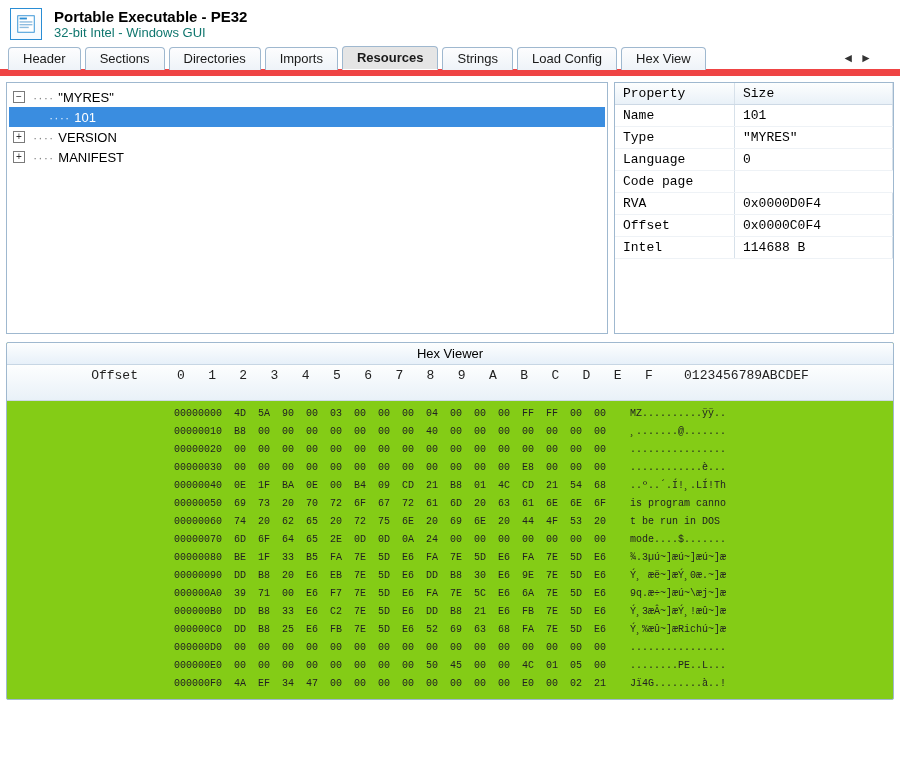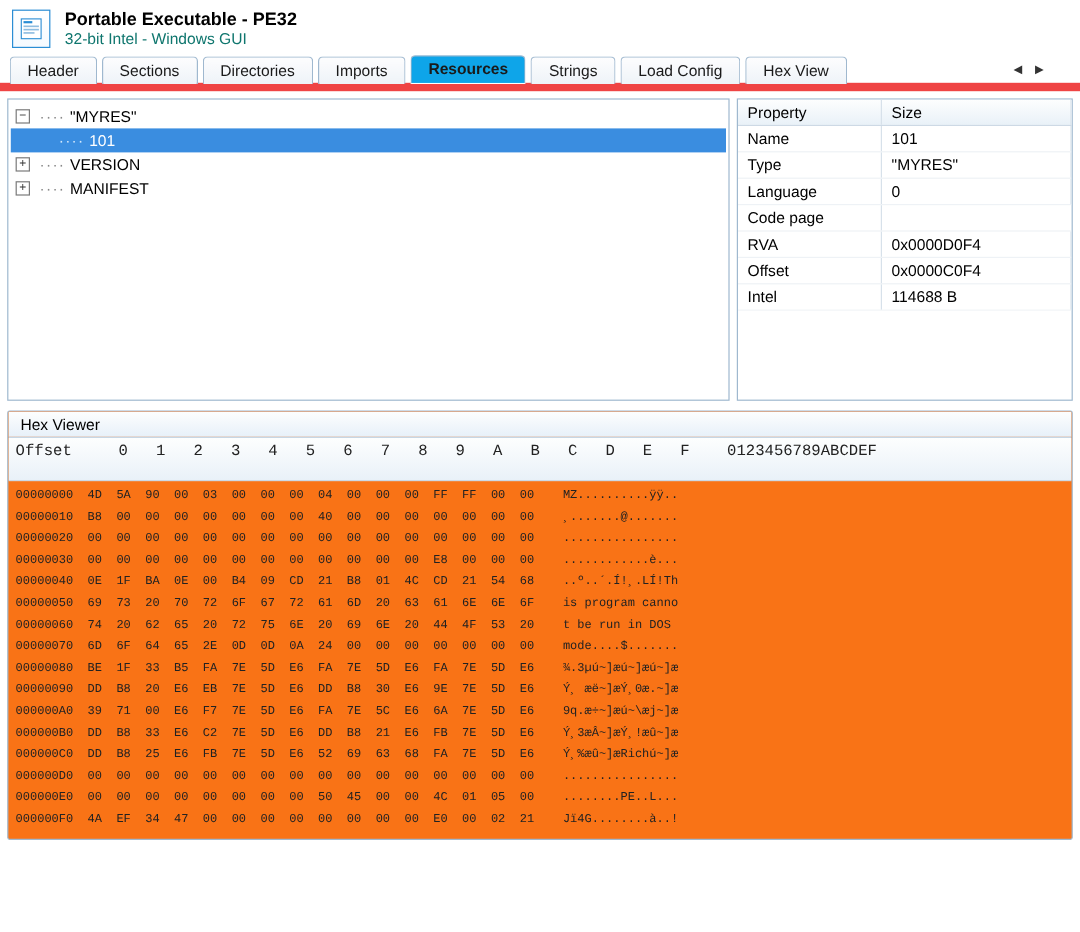--- a/index.html
+++ b/index.html
@@ -45,21 +45,21 @@
     background: linear-gradient(#fdfdfe,#eef3f8);
     padding: 3px 14px 4px 14px;
     margin-right: 4px;
     font-size: 13px;
     color: #1a1a1a;
     cursor: pointer;
     position: relative;
     top: 1px;
   }
   .tab.active {
-    background: #0ea5e9;
+    background: #e5e5e5;
     font-weight: bold;
     border-bottom: 1px solid #fff;
     z-index: 2;
     text-align: right;
   }
   .tab-arrows {
     margin-left: auto;
     display: flex;
     gap: 6px;
     padding-right: 6px;
@@ -76,21 +76,21 @@
     padding: 6px 6px 0 6px;
   }
   .panel {
     border: 1px solid #9fb8cf;
     background: #fff;
     height: 252px;
     overflow: hidden;
     position: relative;
   }
   .tree-panel { flex: 1 1 60%; }
-  .prop-panel { flex: 0 0 280px; display:flex; flex-direction:column; }
+  .prop-panel { flex: 0 0 280px; display:flex; flex-direction:column;font-family:Liberation Mono, monospace; }
 
   
   .tree { padding: 4px 2px; font-size: 13px; }
   .tree-row {
     display: flex;
     align-items: center;
     height: 20px;
     padding-left: 4px;
     white-space: nowrap;
   }
@@ -130,23 +130,24 @@
     white-space: nowrap;
     overflow:hidden;
   }
   .prop-row { border-bottom: 1px solid #eef2f6; font-size:13px; }
   .prop-body { overflow-y:auto; }
 
   
   .hex-wrapper { padding: 8px 6px 6px 6px; }
   .hex-panel {
     border: 1px solid #9fb8cf;
-    background:#f97316;
+    background:#84cc16;
     border-radius: 2px;
     overflow:hidden;
+    text-align:center;
   }
   .hex-title {
     background: linear-gradient(#fdfefe,#e7f0f9);
     border-bottom: 1px solid #c7d6e4;
     padding: 3px 10px;
     font-size: 13px;
   }
   .hex-head {
     background: linear-gradient(#fdfefe,#e9f1f8);
     border-bottom: 1px solid #cdd9e5;

